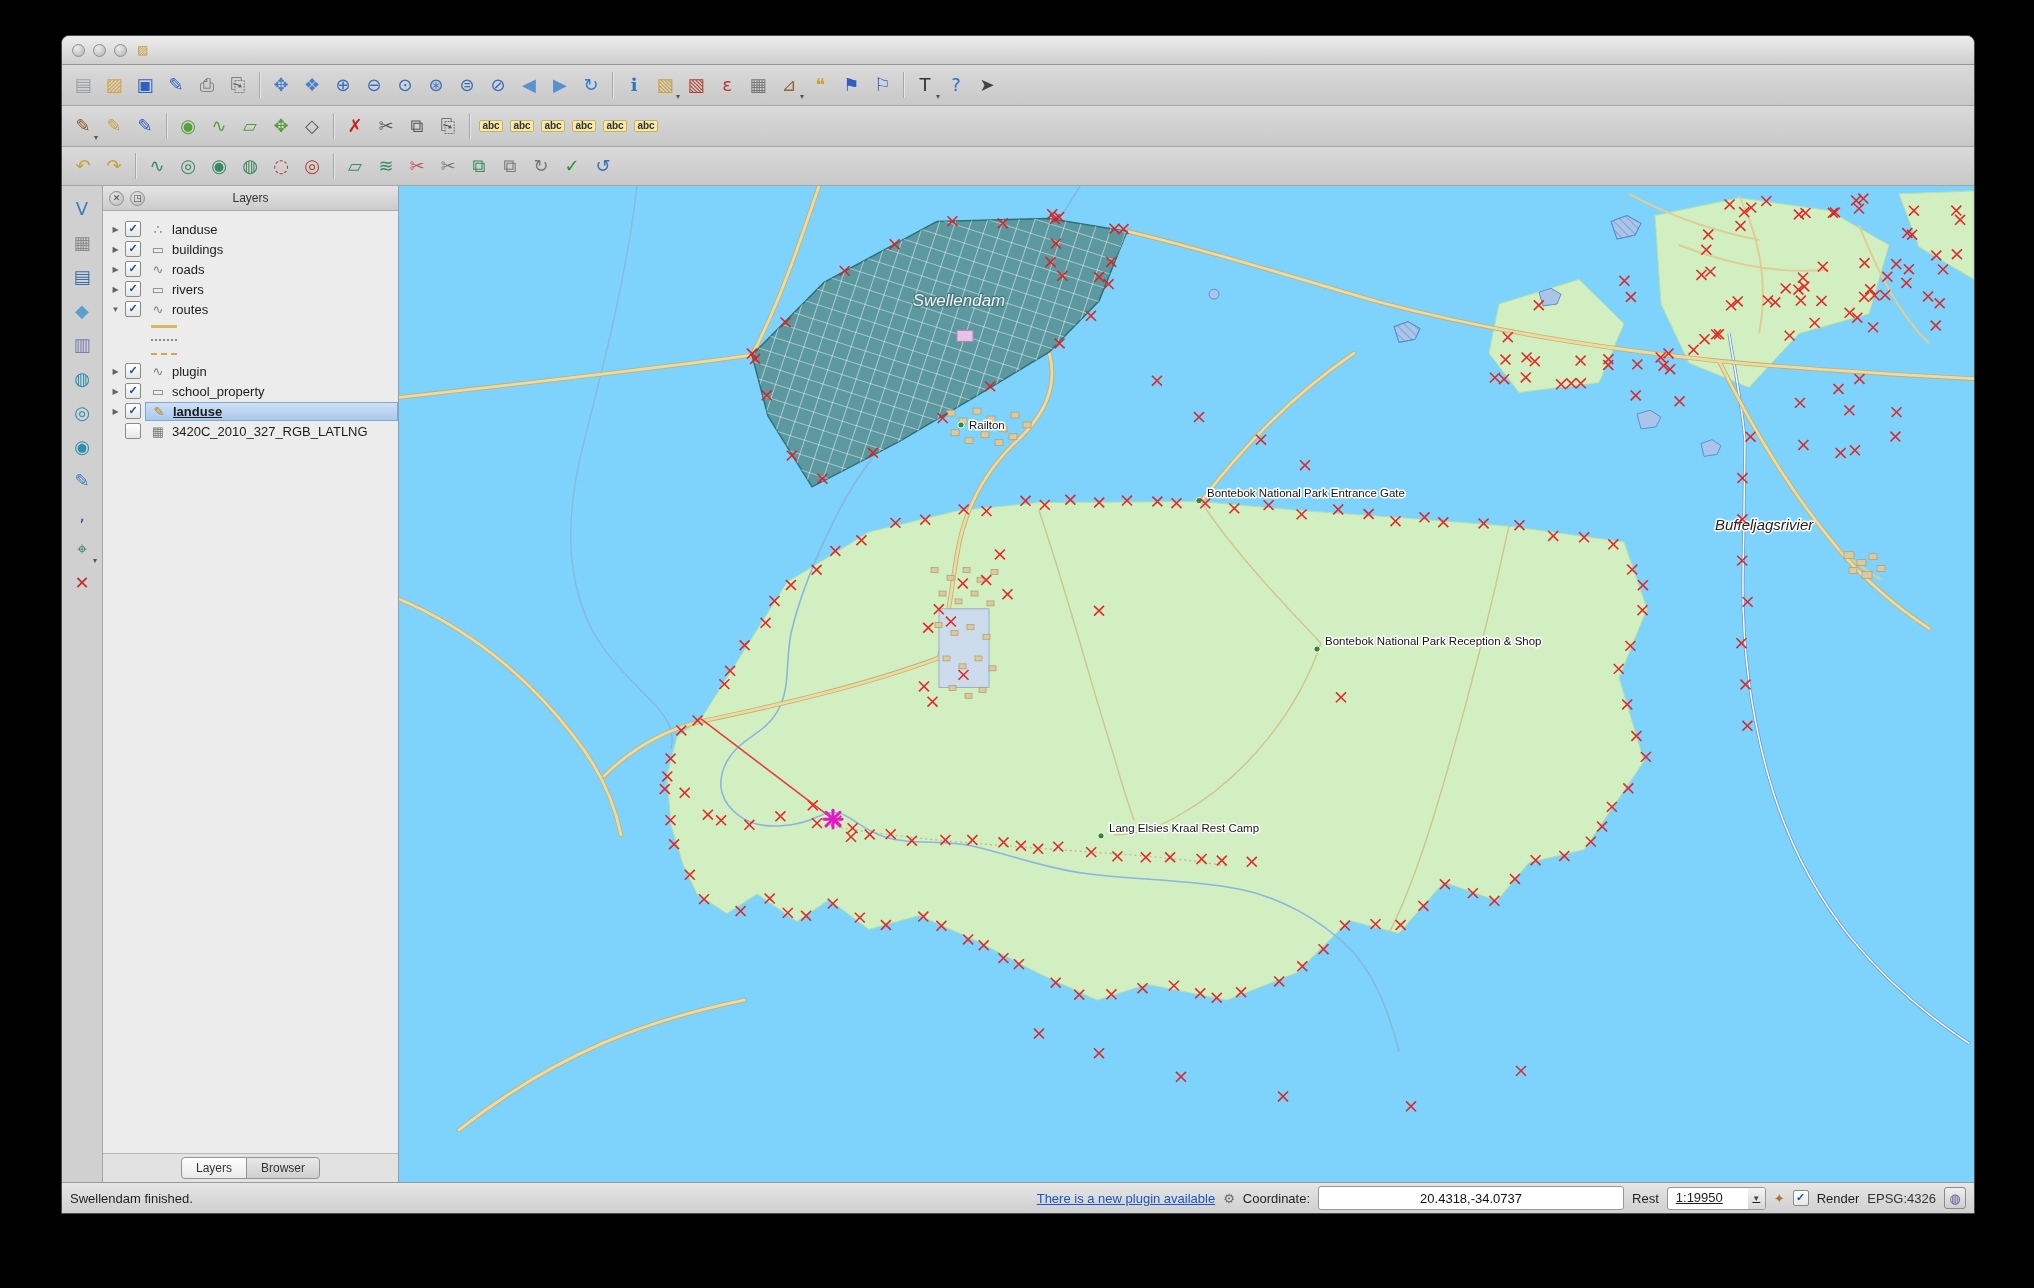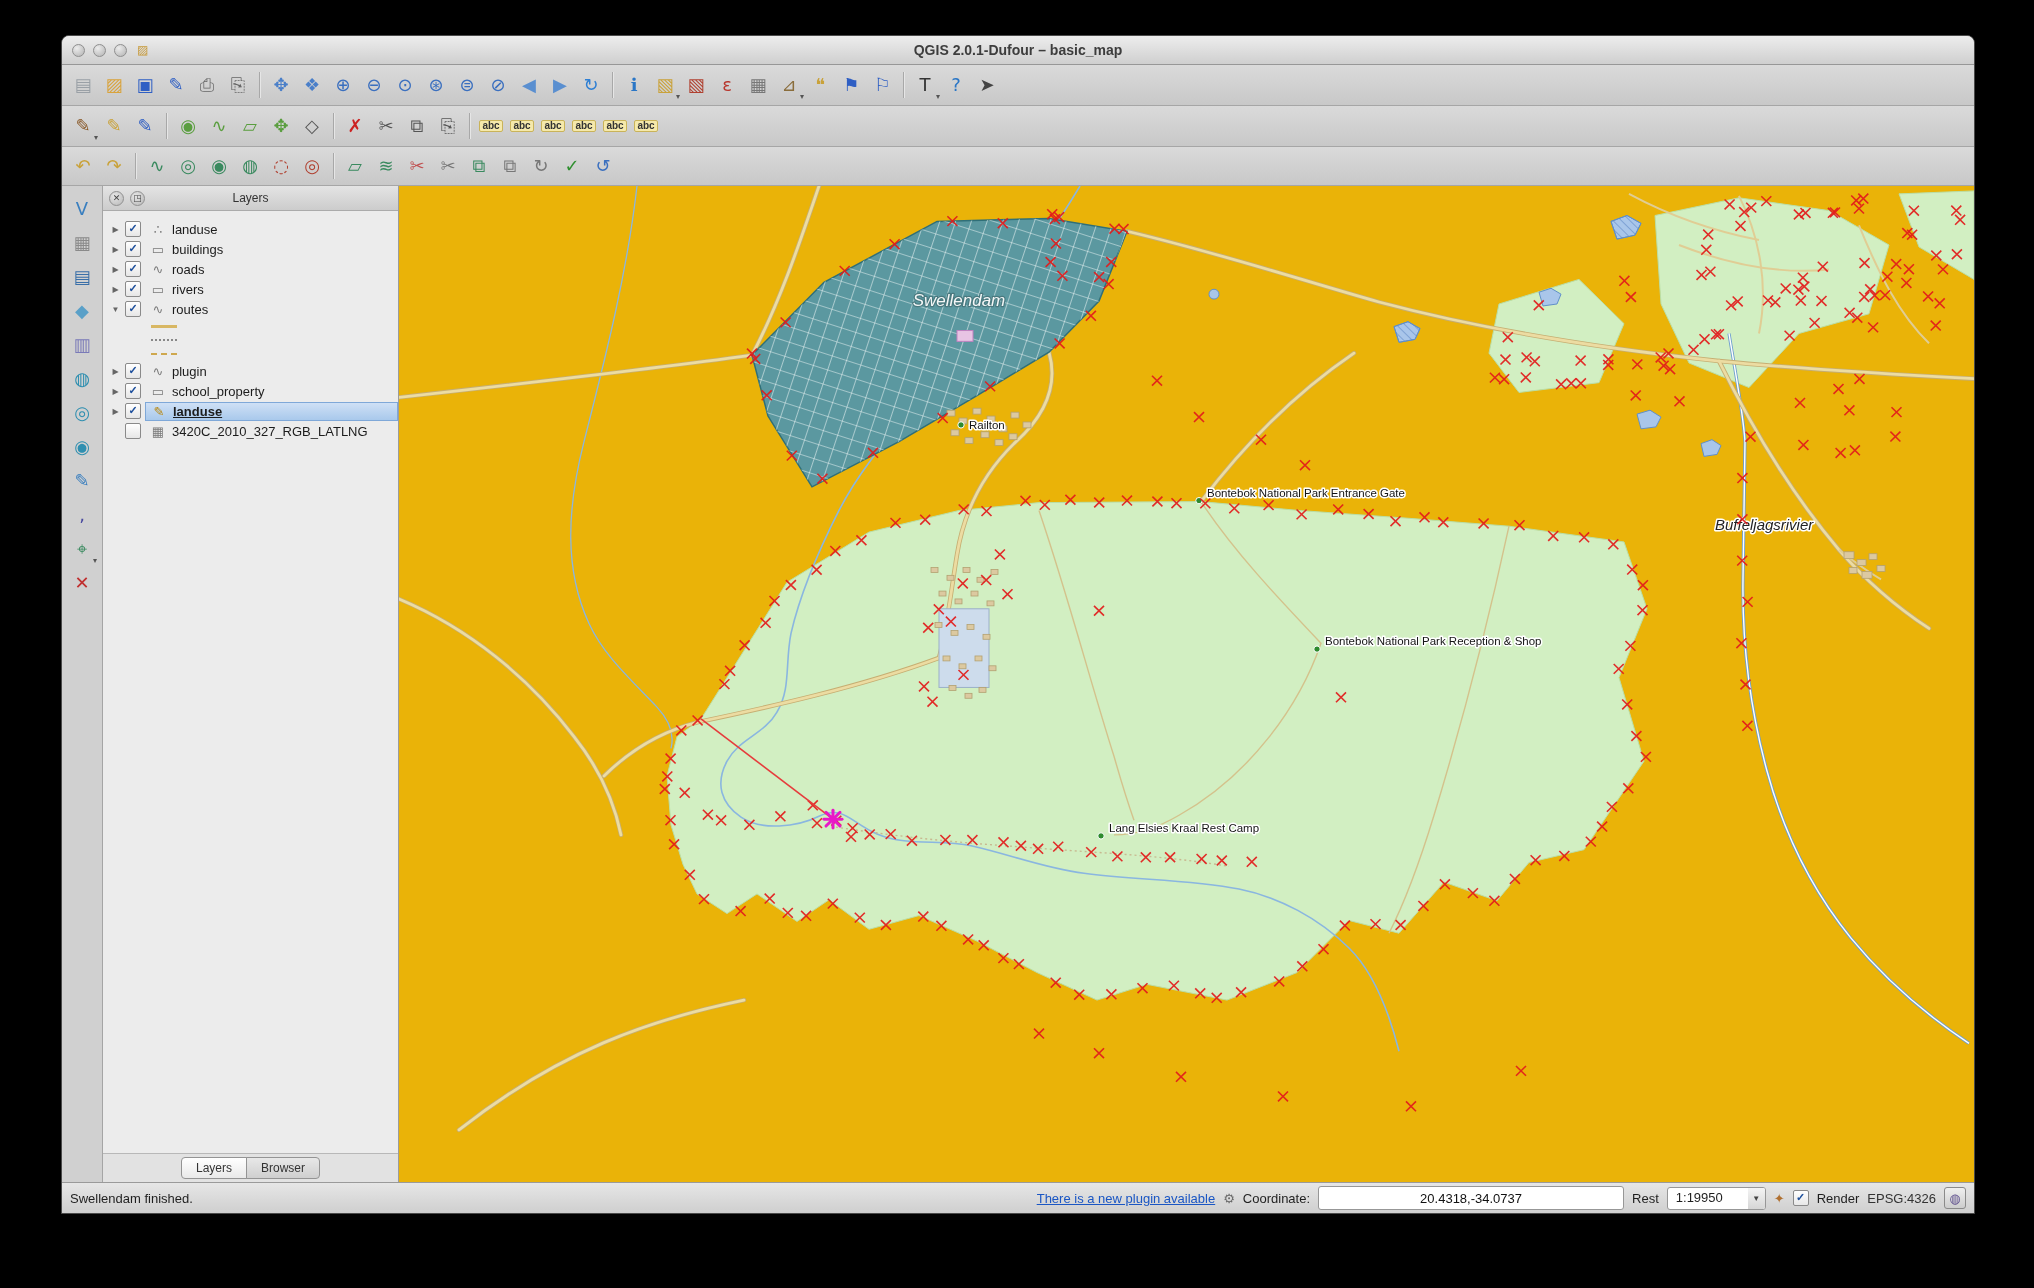--- a/index.html
+++ b/index.html
@@ -60,38 +60,38 @@
   .swatch.dotted{border-top:2px dotted #888888;}
   .swatch.dashed{border-top:2px dashed #cfa84e;}
   .panel-tabs{height:28px;flex:0 0 28px;display:flex;justify-content:center;align-items:center;
     background:#e2e2e2;border-top:1px solid #b8b8b8;}
   .ptab{font-size:12px;padding:3px 14px;border:1px solid #949494;color:#333;
     background:linear-gradient(#e8e8e8,#cfcfcf);}
   .ptab.active{background:linear-gradient(#ffffff,#e9e9e9);position:relative;z-index:1;}
   .ptab:first-child{border-radius:4px 0 0 4px;}
   .ptab:last-child{border-radius:0 4px 4px 0;margin-left:-1px;}
   
-  .map{flex:1;background:#eab308;position:relative;min-width:0;}
+  .map{flex:1;background:#7dd3fc;position:relative;min-width:0;}
   .map svg{display:block;width:100%;height:100%;}
   #xmarks path{stroke:#e21b1b;stroke-width:1.6;fill:none;opacity:.92;}
   .maplabel{fill:#141414;font-size:11.5px;font-family:"Liberation Sans",sans-serif;
     paint-order:stroke;stroke:#ffffff;stroke-width:3px;stroke-linejoin:round;}
   .maplabel.big{font-size:17px;font-style:italic;fill:#f4f7f7;stroke:#49797f;stroke-width:2.5px;}
   .maplabel.place{font-size:15px;font-style:italic;fill:#222;}
   
   .statusbar{height:30px;flex:0 0 30px;background:linear-gradient(#e6e6e6,#cfcfcf);
     border-top:1px solid #9a9a9a;display:flex;align-items:center;font-size:13px;color:#1f1f1f;
     padding:0 8px;gap:8px;}
   .sb-spacer{flex:1;}
   .sb-link{color:#1a56c4;text-decoration:underline;background:none;border:none;font-size:13px;padding:0;}
   .sb-icon{font-size:13px;color:#6a6a6a;font-family:"DejaVu Sans",sans-serif;background:none;border:none;padding:0;}
   .coord-input{width:300px;height:20px;border:1px solid #979797;border-radius:3px;text-align:center;
     font-size:13px;font-family:"Liberation Sans",sans-serif;background:#fff;color:#111;}
   .scale-box{display:flex;align-items:stretch;border:1px solid #979797;background:#fff;height:21px;
-    border-radius:3px;overflow:hidden;}
+    border-radius:3px;overflow:hidden;text-decoration:underline;}
   .scale-val{padding:2px 8px 0 8px;min-width:64px;font-size:13px;}
   .scale-dd{width:17px;background:linear-gradient(#f4f4f4,#d6d6d6);border-left:1px solid #aaa;
     font-size:8px;display:flex;align-items:center;justify-content:center;color:#444;border:none;}
   .render-cb{width:14px;height:14px;border:1px solid #8a8a8a;border-radius:2px;
     background:linear-gradient(#fff,#e8e8e8);font-size:11px;line-height:13px;color:#1d4f9c;
     text-align:center;font-weight:bold;}
   .epsg{color:#333;}
   .crs-btn{width:22px;height:22px;border:1px solid #8a8a8a;border-radius:3px;
     background:linear-gradient(#efefef,#cdcdcd);font-size:13px;display:flex;align-items:center;
     justify-content:center;color:#5a4a8a;padding:0;font-family:"DejaVu Sans",sans-serif;}
@@ -102,21 +102,20 @@
 <div class="desktop">
   <div class="window">
 
     <div class="titlebar">
       <div class="lights">
         <button class="light"></button>
         <button class="light"></button>
         <button class="light"></button>
       </div>
       <span class="proxy">▨</span>
-      <div class="title">QGIS 2.0.1-Dufour – basic_map</div>
     </div>
 
     <div class="toolbar" id="tb-row1">
         <button class="tb-btn">
           <span class="glyph" style="color: rgb(154, 160, 166);">▤</span>
         </button>
         <button class="tb-btn">
           <span class="glyph" style="color: rgb(217, 163, 60);">▨</span>
         </button>
         <button class="tb-btn">

